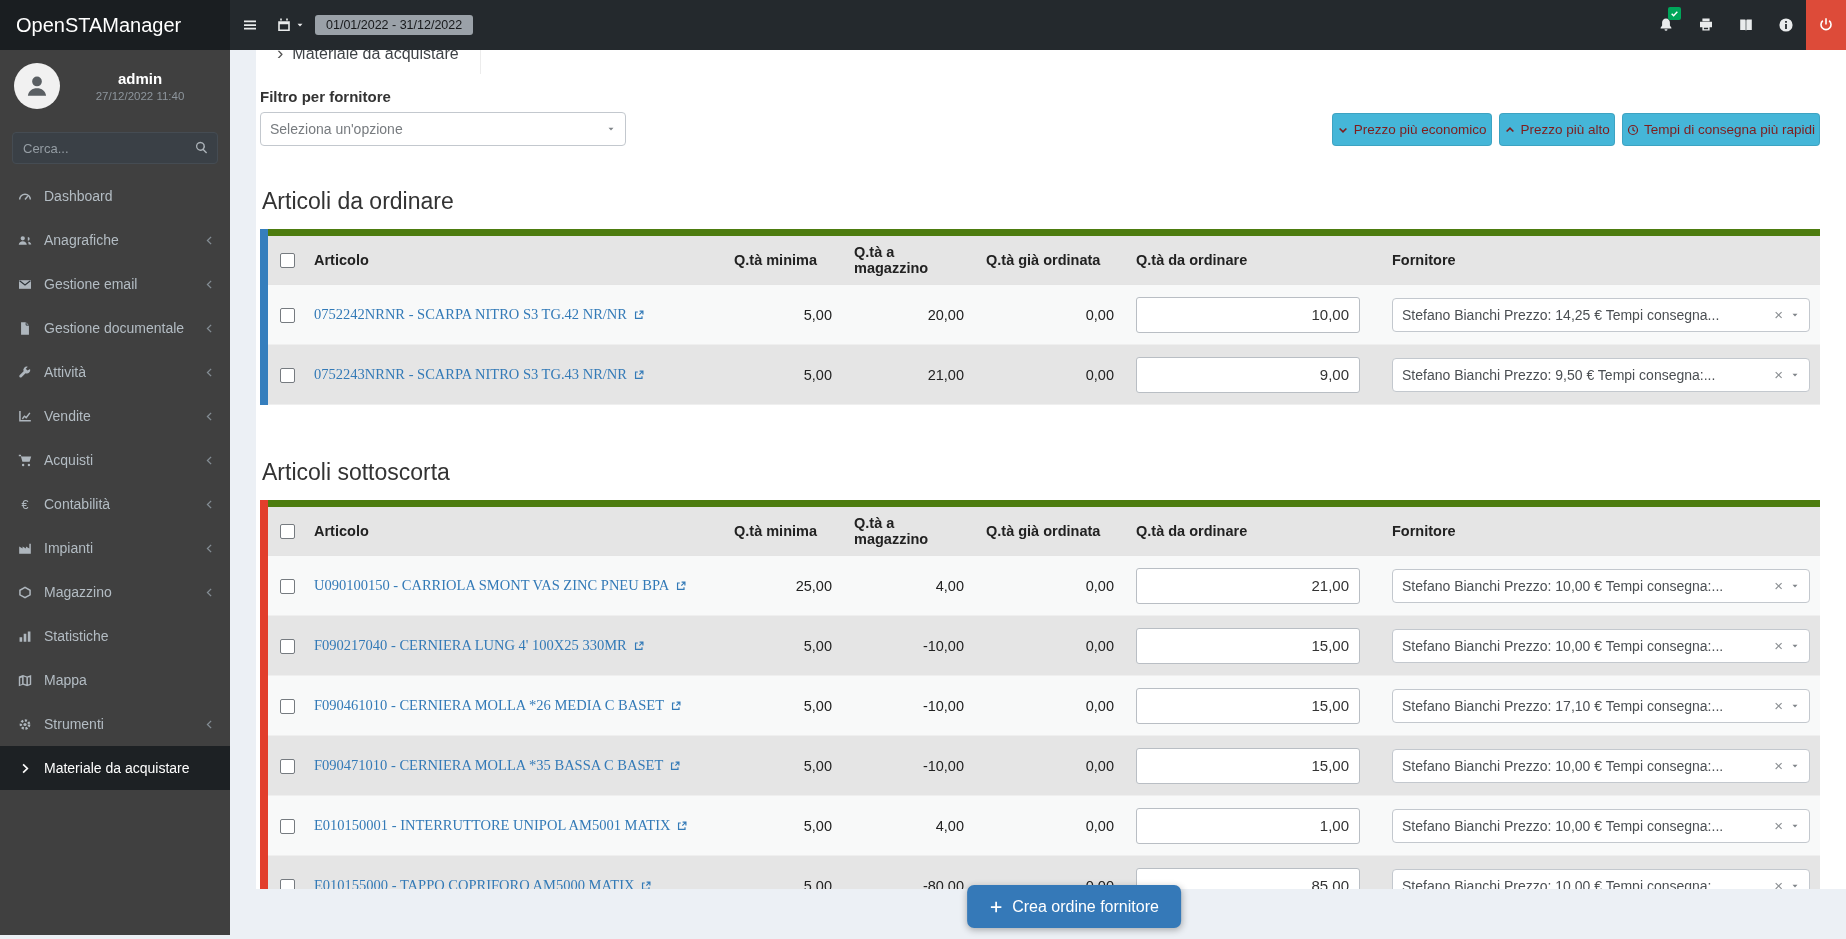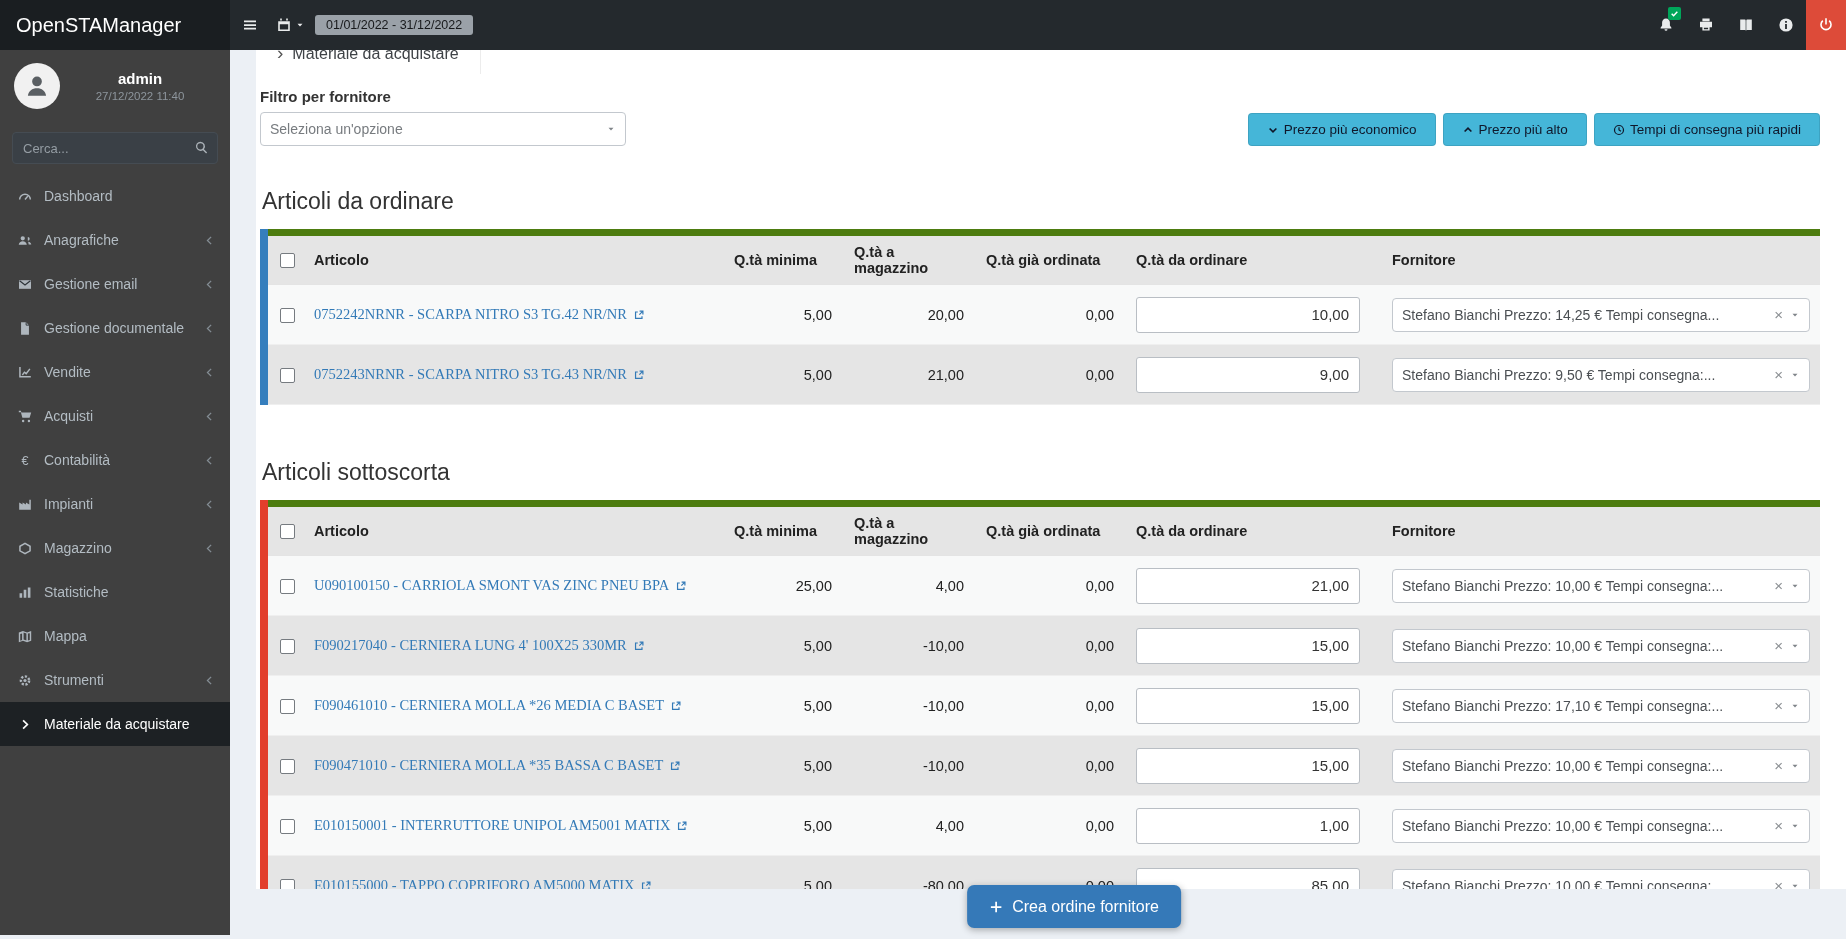--- a/index.html
+++ b/index.html
@@ -53,21 +53,21 @@
 
   .filter-row { display:flex; align-items:flex-end; justify-content:space-between; }
   .filter-label { font-size:15px; font-weight:700; color:#333; display:block; }
   .filter-select { width:366px; margin-top:7px; }
   .select2 { height:34px; border:1px solid #c3c8ce; border-radius:4px; background:#fff; display:flex; align-items:center; padding:0 9px; gap:7px; cursor:pointer; min-width:0; }
   .sel-text { flex:1; font-size:14px; color:#4b4f53; white-space:nowrap; overflow:hidden; text-overflow:ellipsis; }
   .sel-text.placeholder { color:#777b7f; }
   .sel-clear { color:#8b8f93; font-size:15px; line-height:1; cursor:pointer; }
   .sel-caret { color:#7f8489; flex:0 0 10px; }
   .sort-buttons { display:flex; gap:7px; }
-  .btn-info { height:33px; background:var(--info); border:1px solid rgba(0,0,0,.1); border-radius:4px; color:#0f172a; font-size:13.5px; font-family:inherit; display:flex; align-items:center; gap:5px; padding:0 18px; cursor:pointer; white-space:nowrap; }
+  .btn-info { height:33px; background:var(--info); border:1px solid rgba(0,0,0,.1); border-radius:4px; color:#7f1d1d; font-size:13.5px; font-family:inherit; display:flex; align-items:center; gap:5px; padding:0 4px; cursor:pointer; white-space:nowrap; }
 
   .section-title { font-size:23px; font-weight:400; color:#333; margin:54px 0 14px 2px; }
   #sections section:first-child .section-title { margin-top:42px; }
   .table-wrap { position:relative; padding-left:8px; }
   .stripe { position:absolute; left:0; top:0; bottom:0; width:8px; }
   table.articles { width:100%; border-collapse:collapse; background:#e5e5e5; table-layout:fixed; border-top:7px solid #4d7c0f; }
   col.c-check{width:38px} col.c-min{width:120px} col.c-stock{width:132px} col.c-ord{width:150px} col.c-qty{width:256px} col.c-sup{width:436px}
   th { font-size:14.5px; font-weight:700; color:#222; text-align:left; padding:8px; border-bottom:1px solid #e4e4e4; height:34px; }
   th.col-check, td.col-check { text-align:center; padding:0 4px; }
   tbody td { height:60px; border-bottom:1px solid #efefef; font-size:14.5px; color:#222; padding:0 8px; vertical-align:middle; overflow:hidden; }
@@ -219,20 +219,33 @@
           </span>
         </a>
         <a href="#" class="nav-item">
           <span class="icon i15 nav-ic">
             <svg viewBox="0 0 16 16" fill="currentColor">
               <path d="M3.8 1.4h5.4l3 3v10.2H3.8z"></path>
               <path d="M9.2 1.4v3h3" fill="none" stroke="#2e343a" stroke-width="1"></path>
             </svg>
           </span>
           <span class="nav-label">Gestione documentale</span>
+          <span class="icon i13 nav-chev">
+            <svg viewBox="0 0 16 16" fill="none" stroke="currentColor" stroke-width="1.6">
+              <path d="M10 3.5 5.5 8 10 12.5"></path>
+            </svg>
+          </span>
+        </a>
+        <a href="#" class="nav-item">
+          <span class="icon i15 nav-ic">
+            <svg viewBox="0 0 16 16" fill="currentColor">
+              <path d="M13.4 4.3a3.6 3.6 0 0 1-4.8 4.5l-4.3 4.3a1.5 1.5 0 0 1-2.1-2.1l4.3-4.3a3.6 3.6 0 0 1 4.5-4.8L8.8 4.1l1.8 1.8z"></path>
+            </svg>
+          </span>
+          <span class="nav-label">Attività</span>
           <span class="icon i13 nav-chev">
             <svg viewBox="0 0 16 16" fill="none" stroke="currentColor" stroke-width="1.6">
               <path d="M10 3.5 5.5 8 10 12.5"></path>
             </svg>
           </span>
         </a>
         <a href="#" class="nav-item">
           <span class="icon i15 nav-ic">
             <svg viewBox="0 0 16 16" fill="currentColor">
               <path d="M1.8 2v11.4h12.4v-1.6H3.4V2z"></path>

